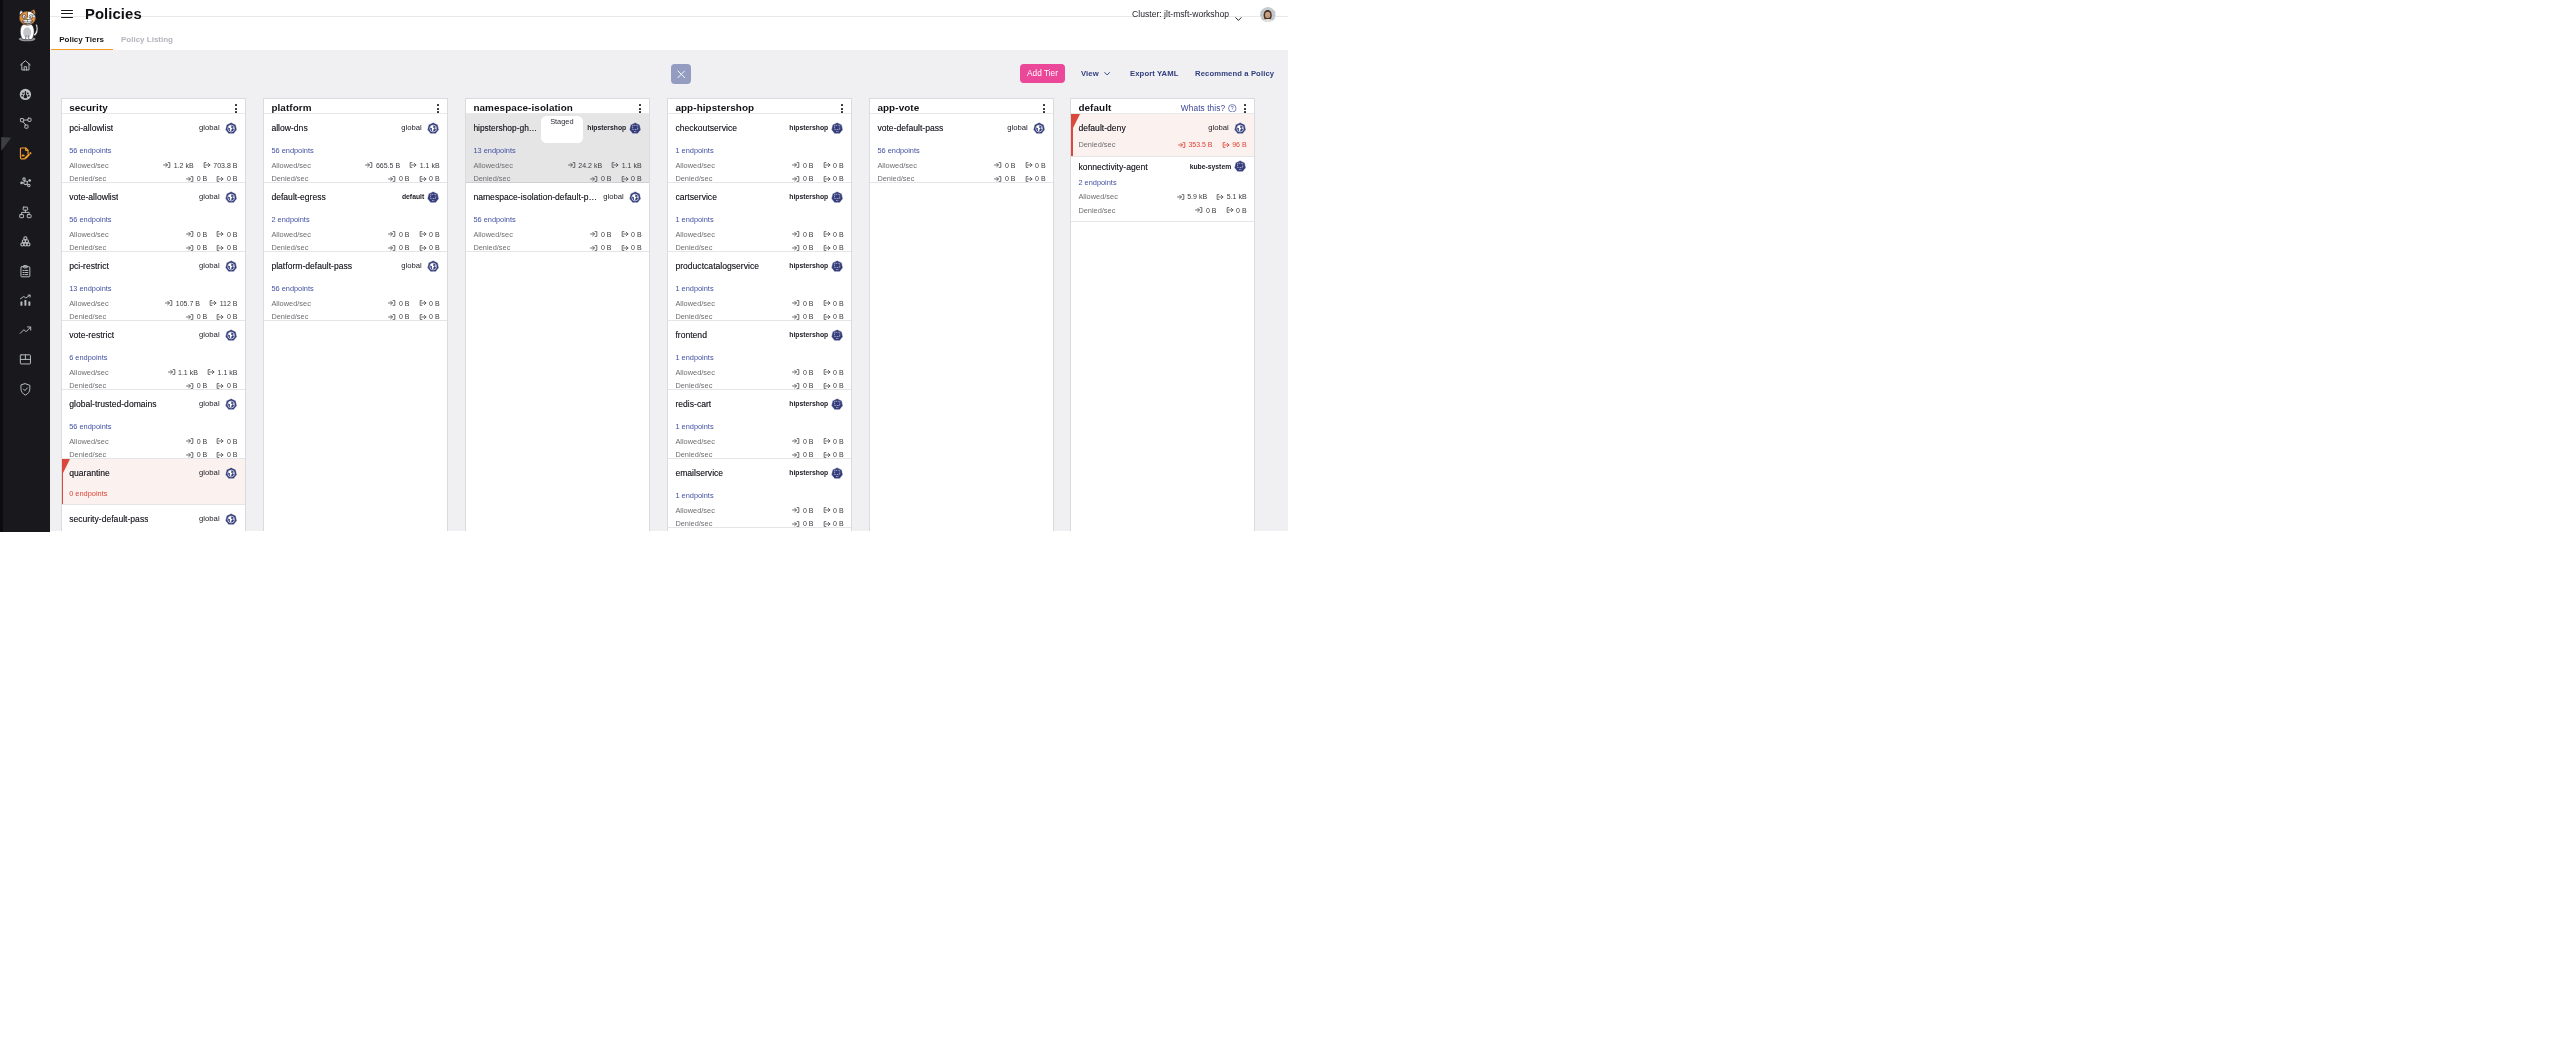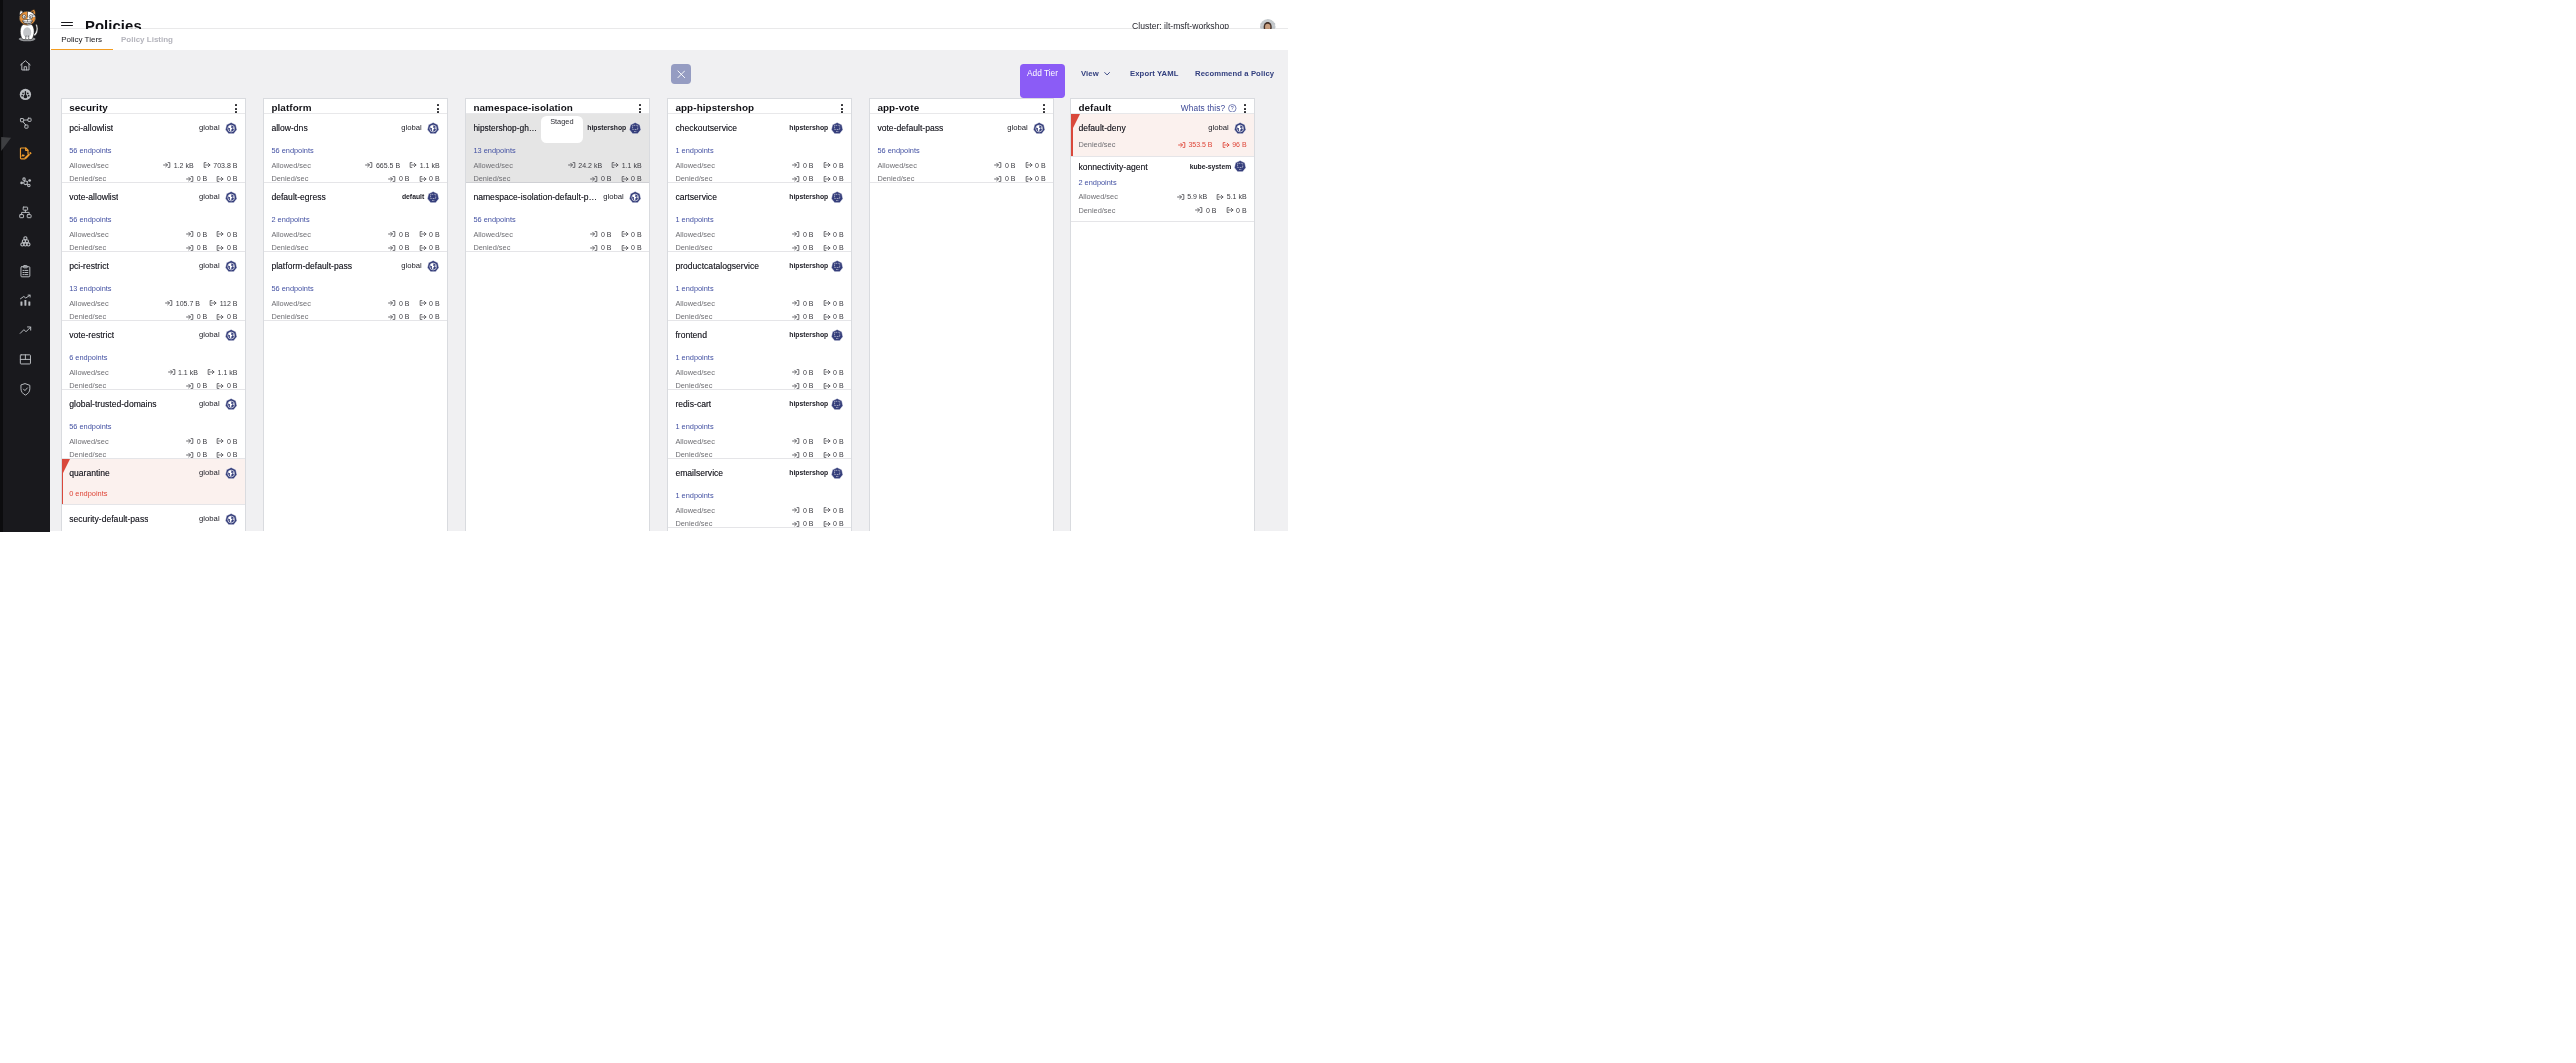--- a/index.html
+++ b/index.html
@@ -1,37 +1,37 @@
 <!DOCTYPE html>
 <html style="font-size:9.9px"><head><meta charset="utf-8"><title>Policies</title><style>
 *{margin:0;padding:0;box-sizing:border-box}
 html,body{width:1288px;height:532px;overflow:hidden;background:#fff;
  font-family:"Liberation Sans",sans-serif;-webkit-font-smoothing:antialiased}
 #sb{position:absolute;left:0;top:0;width:50px;height:532px;background:#19191d}
 #sb .lstrip{position:absolute;left:0;top:0;width:2.5px;height:532px;background:#0c0c0e}
 #sb .tri{position:absolute;left:1.2px;top:137px;width:9.9px;height:14px;background:#3e3f42;
  clip-path:polygon(0 0,100% 6%,0 100%)}
 .nav{position:absolute;left:18px;width:14.8px;height:14.8px}
-#hdr{position:absolute;left:50px;top:12px;width:1238px;height:17px;background:#fff;border-bottom:0.6px solid #e9e9ea}
+#hdr{position:absolute;left:50px;top:0;width:1238px;height:17px;background:#fff;border-bottom:0.6px solid #e9e9ea}
 .hbar{position:absolute;left:11.4px;width:12px;height:0.9px;border-radius:0.6px;background:#17171b}
 #ttl{position:absolute;left:35px;top:0;height:28px;line-height:28px;font-size:14.8px;font-weight:700;color:#101014;letter-spacing:0.1px}
 #clu{position:absolute;right:59px;top:0;height:28px;line-height:29px;font-size:8.6px;font-weight:500;color:#26262e}
 #cluch{position:absolute;right:46px;top:12.3px}
 #ava{position:absolute;right:12.3px;top:6.5px;width:15.4px;height:15.4px;border-radius:50%;overflow:hidden}
 #tabs{position:absolute;left:50px;top:29px;width:1238px;height:21.5px;background:#fff;border-bottom:0.6px solid #e6e6e8}
-#tabs .t1{position:absolute;left:0.6px;top:0;width:62px;height:21px;line-height:22px;text-align:center;font-size:8px;font-weight:400;color:#17171c}
+#tabs .t1{position:absolute;left:0.6px;top:0;width:62px;height:21px;line-height:22px;text-align:center;font-size:8px;font-weight:700;color:#17171c}
 #tabs .t2{position:absolute;left:62px;top:0;width:70px;height:21px;line-height:22px;text-align:center;font-size:8px;font-weight:700;color:#b4b4bc}
 #tabs .ou{position:absolute;left:0.6px;bottom:-0.6px;width:62px;height:1.5px;background:#f39c1f}
 #board{position:absolute;left:50px;top:50px;width:1238px;height:481px;background:#f0f0f2;overflow:hidden}
 #filter{position:absolute;left:11px;top:10.8px;width:606px;height:27px;background:#fff;border:0.6px solid #dcdcde;border-radius:3.1px;
  font-size:9.2px;color:#26262c;line-height:26px;padding-left:9.5px}
 #filter svg{position:absolute;right:16px;top:11px}
 #xbtn{position:absolute;left:621px;top:14px;width:19.7px;height:19.7px;border-radius:3.7px;background:#959cc2}
 #xbtn svg{position:absolute;left:5.5px;top:5.5px}
-.abtn{position:absolute;top:14px;height:34px;border-radius:3.7px;background:#8b5cf6;color:#fff;
+.abtn{position:absolute;top:14px;height:19px;border-radius:3.7px;background:#ec4899;color:#fff;
  font-size:8.3px;font-weight:500;text-align:center;line-height:19px}
 .alink{position:absolute;top:14px;height:19px;line-height:19px;font-size:7.7px;font-weight:700;color:#313e7e;letter-spacing:0.1px}
 .col{position:absolute;top:48px;width:185px;height:434px;background:#fff;border:0.6px solid #d9dbdf}
 .ch{position:relative;height:15px;border-bottom:0.6px solid #e8e8ea;display:flex;align-items:flex-end;padding:0 8px 0 7.4px;
  font-size:9.9px;font-weight:700;color:#121217;letter-spacing:0.1px}
 .keb{margin-left:auto;display:flex;flex-direction:column;gap:1.8px}
 .keb i{width:1.7px;height:1.7px;border-radius:50%;background:#232327}
 .card{position:relative;height:69px;border-bottom:0.6px solid #e5e5e8;padding:7.4px 7.4px 0}
 .t{display:flex;align-items:center;height:13px;white-space:nowrap}
 .n{font-size:8.6px;font-weight:500;color:#1d1d25;overflow:hidden;text-overflow:ellipsis;text-shadow:0 0 0.2px rgba(29,29,37,.55)}

